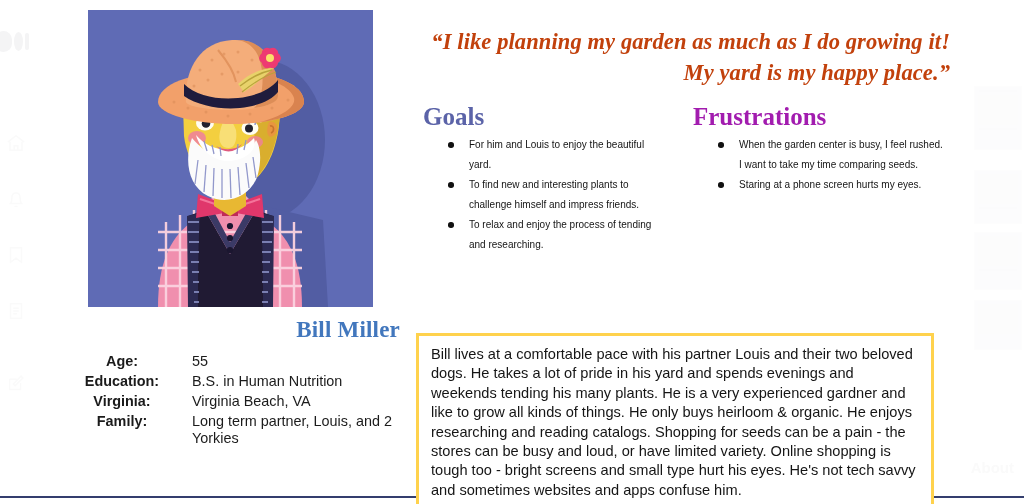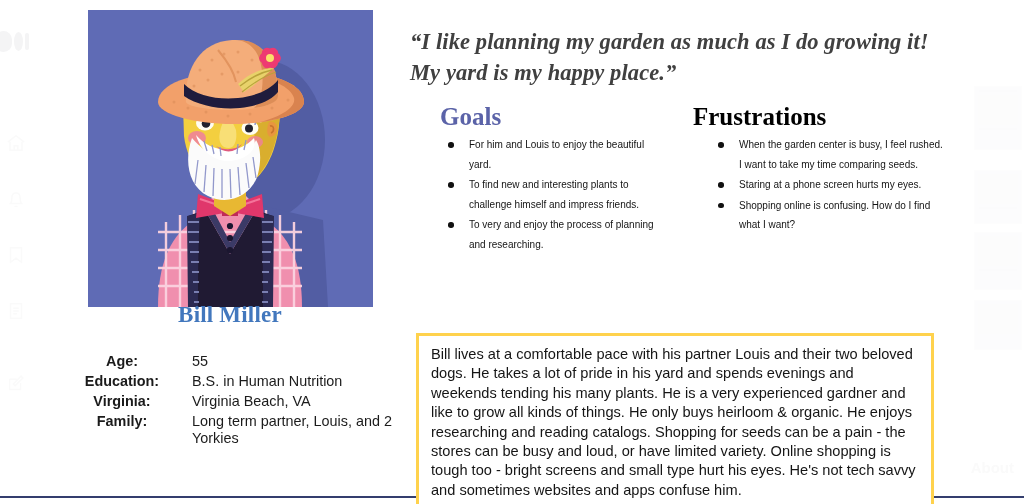--- a/index.html
+++ b/index.html
@@ -83,22 +83,22 @@
   }
   .portrait {
     position: relative;
     width: 285px; height: 297px;
     background: #5f6bb5;
     overflow: hidden;
   }
   .portrait svg { display: block; width: 285px; height: 297px; }
 
   .person-name {
-    position: absolute; left: 0; top: 302px;
-    width: 340px; text-align: center;
+    position: absolute; left: 0; top: 317px;
+    width: 340px; text-align: right;
     font-family: "Liberation Serif", serif;
     font-weight: 700; font-size: 23px;
     color: #4277bd; letter-spacing: .2px;
   }
 
   .attr-table {
     position: absolute; left: 0px; top: 353px;
     width: 340px;
     border-collapse: collapse;
   }
@@ -113,39 +113,39 @@
   }
   .attr-table td.v { text-align: left; font-weight: 400; }
 
   
   .right-col {
     position: absolute; left: 400px; top: 0;
     width: 560px; height: 504px;
   }
   .quote {
     position: absolute; left: 10px; top: 26px;
-    width: 540px; text-align: left;
+    width: 540px; text-align: right;
     font-family: "Liberation Serif", serif;
     font-style: italic; font-weight: 700;
     font-size: 22.5px; line-height: 31px;
-    color: #404040; letter-spacing: .1px;
+    color: #c2410c; letter-spacing: .1px;
   }
 
   .cols { position: absolute; left: 0; top: 103px; width: 560px; }
   .col { position: absolute; top: 0; }
   .col-goals { left: 23px; width: 245px; }
   .col-frust { left: 293px; width: 250px; }
 
   .sec-head {
     font-family: "Liberation Serif", serif;
     font-weight: 700; font-size: 25px;
     line-height: 28px; margin: 0 0 4px 0;
   }
-  .sec-head.goals { color: #5b63a8; margin-left: 17px; }
-  .sec-head.frustrations { color: #000000; }
+  .sec-head.goals { color: #5b63a8; }
+  .sec-head.frustrations { color: #a21caf; }
 
   ul.sec-list { margin: 0; padding: 0 0 0 20px; list-style: none; }
   ul.sec-list li {
     position: relative;
     font-size: 10px; line-height: 19.6px;
     color: #141414; margin: 0 0 1px 0;
     padding-left: 26px;
   }
   ul.sec-list li::before {
     content: "";
@@ -438,30 +438,29 @@
 
     <div class="quote">“I like planning my garden as much as I do growing it! My yard is my happy place.”</div>
 
     <div class="cols">
 
       <div class="col col-goals">
         <div class="sec-head goals">Goals</div>
         <ul class="sec-list">
           <li>For him and Louis to enjoy the beautiful yard.</li>
           <li>To find new and interesting plants to challenge himself and impress friends.</li>
-          <li>To very and enjoy the process of planning and researching.</li>
+          <li>To relax and enjoy the process of tending and researching.</li>
         </ul>
       </div>
 
       <div class="col col-frust">
         <div class="sec-head frustrations">Frustrations</div>
         <ul class="sec-list">
           <li>When the garden center is busy, I feel rushed. I want to take my time comparing seeds.</li>
           <li>Staring at a phone screen hurts my eyes.</li>
-          <li>Shopping online is confusing. How do I find what I want?</li>
         </ul>
       </div>
     </div>
 
     <div class="bio-box">
       <div class="bio-text">Bill lives at a comfortable pace with his partner Louis and their two beloved dogs. He takes a lot of pride in his yard and spends evenings and weekends tending his many plants. He is a very experienced gardner and like to grow all kinds of things. He only buys heirloom &amp; organic. He enjoys researching and reading catalogs. Shopping for seeds can be a pain - the stores can be busy and loud, or have limited variety. Online shopping is tough too - bright screens and small type hurt his eyes. He's not tech savvy and sometimes websites and apps confuse him.</div>
     </div>
   </div>
 
 </div>

